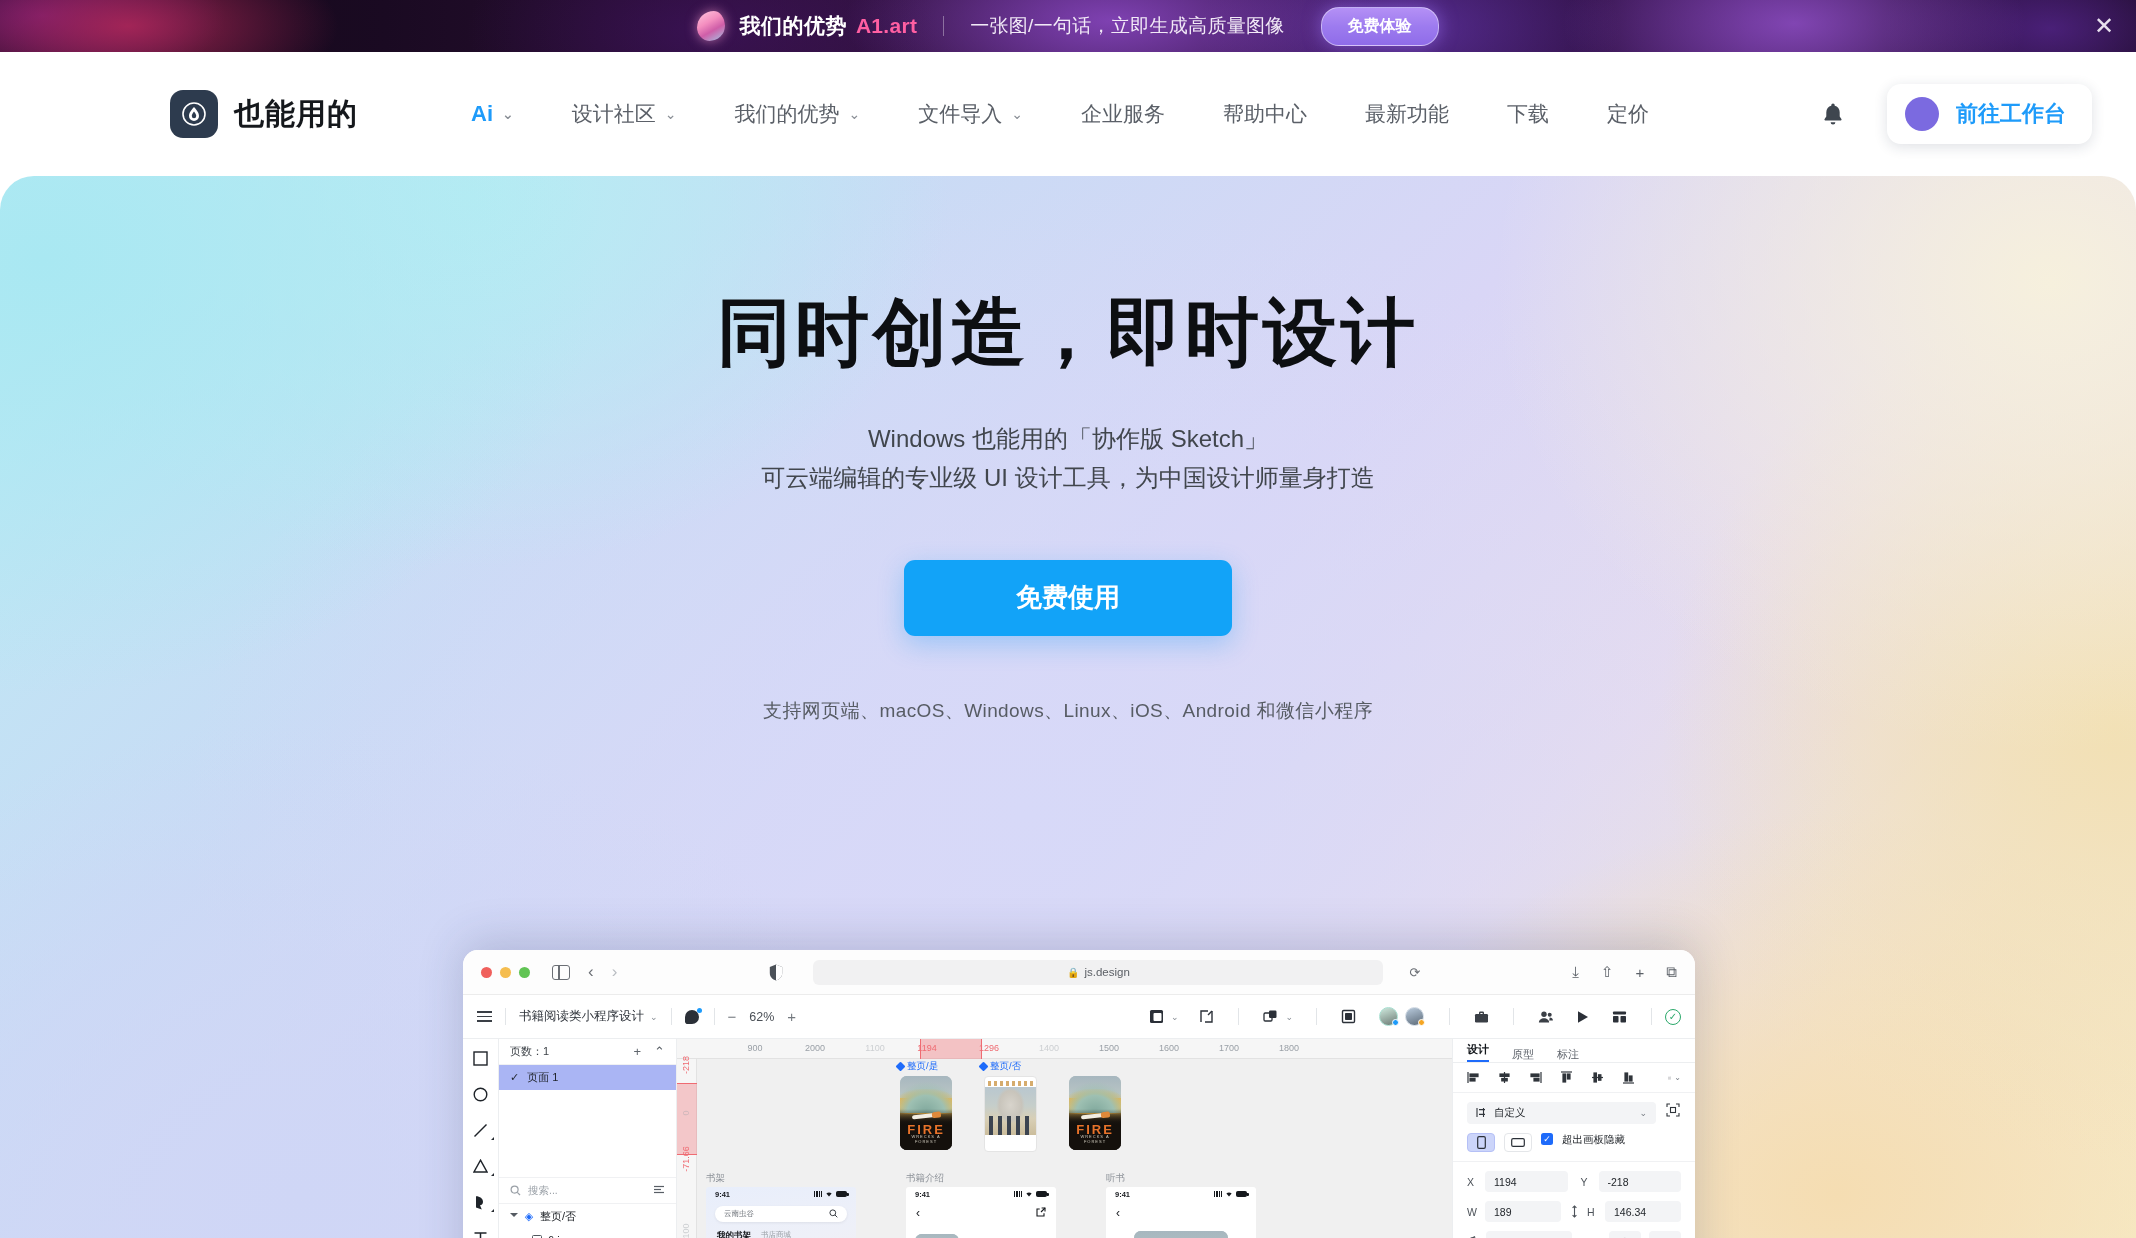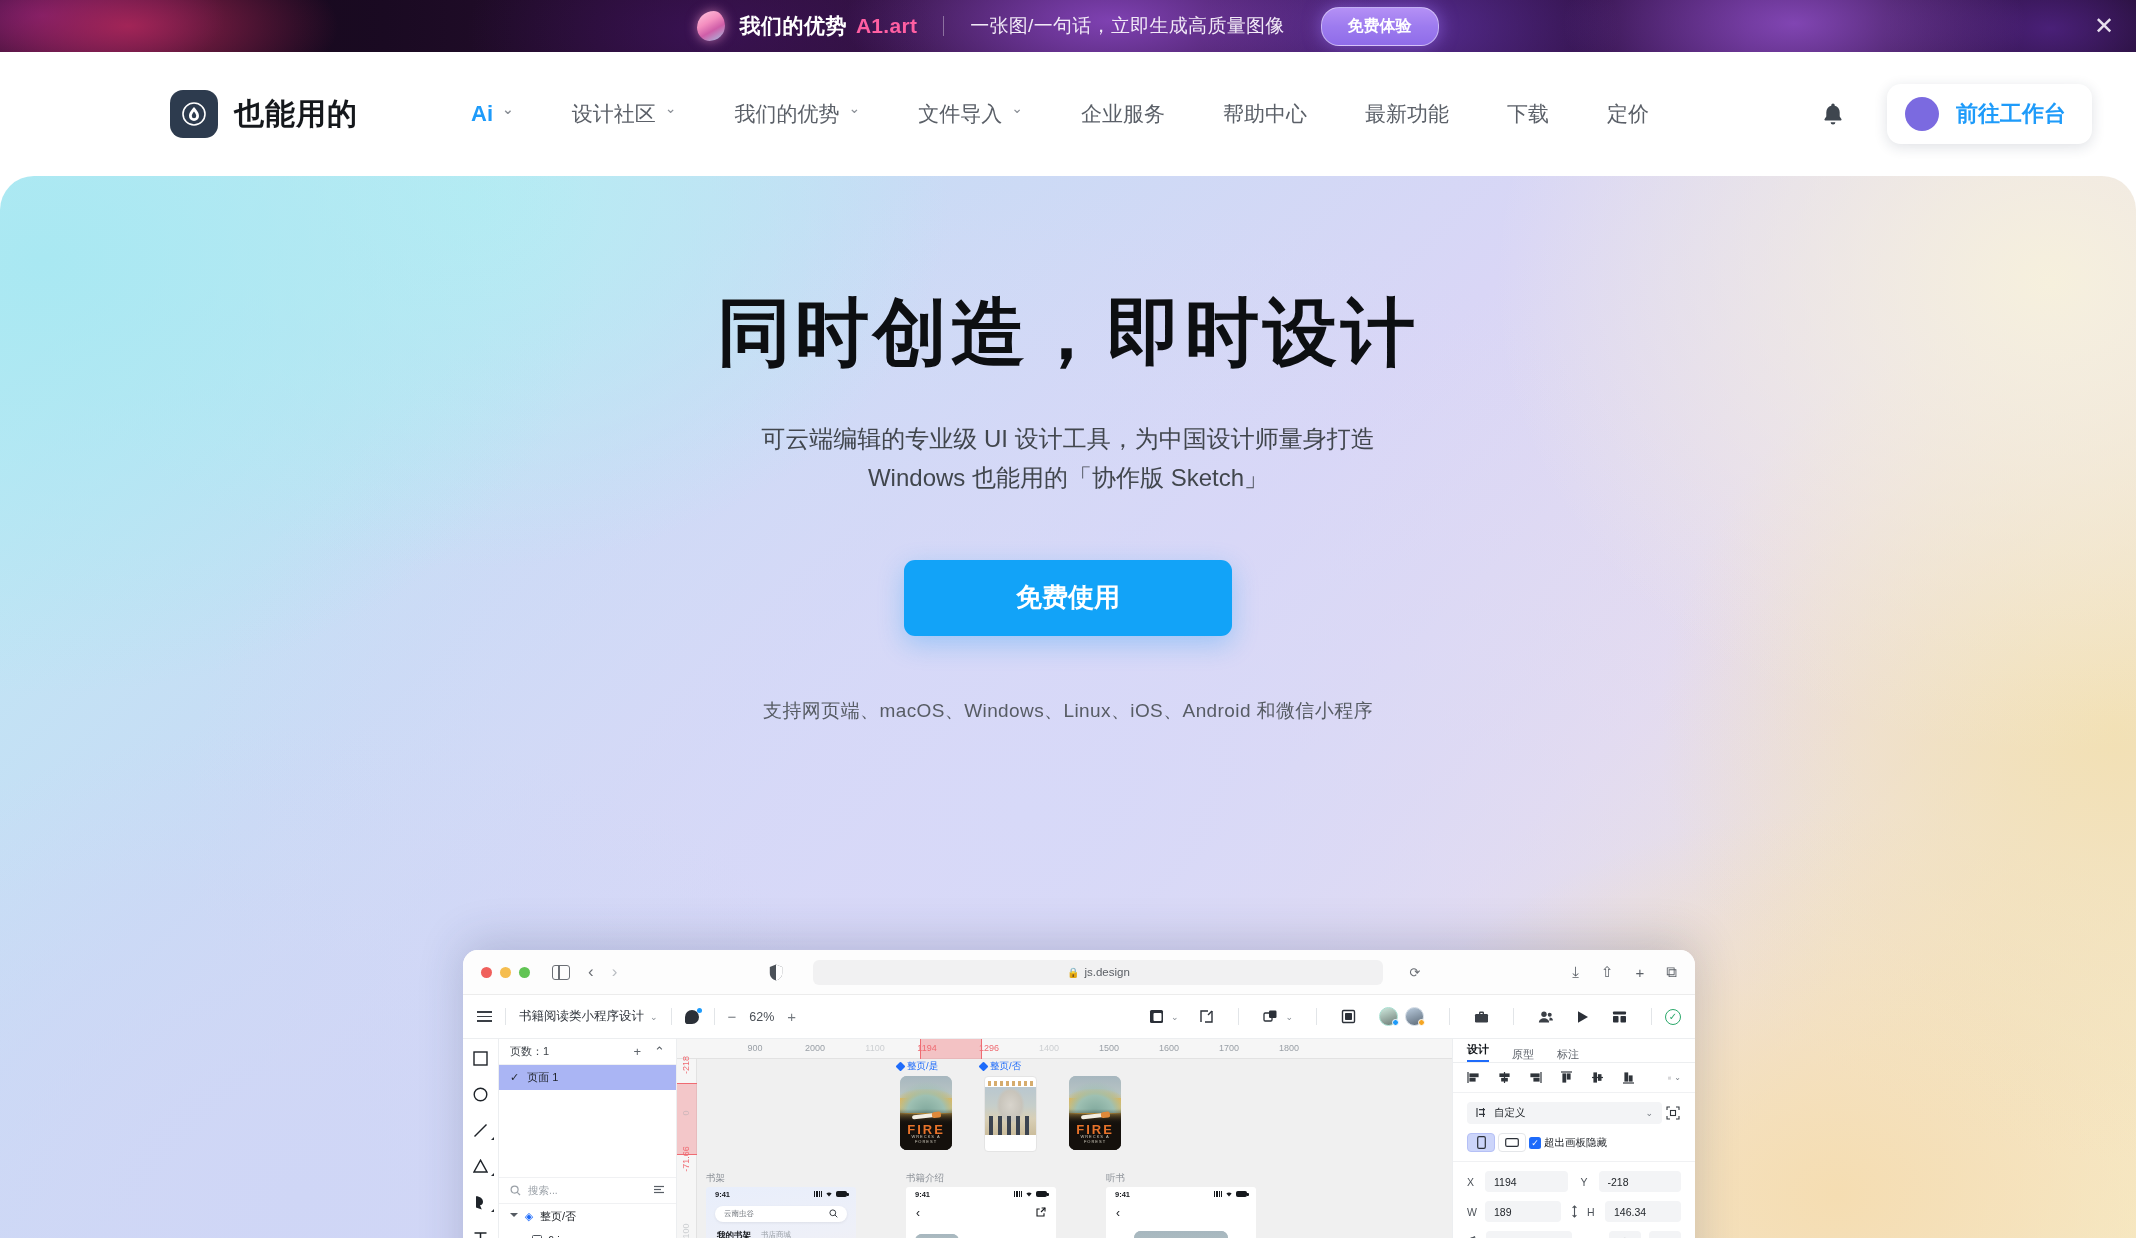--- a/index.html
+++ b/index.html
@@ -64,21 +64,21 @@
   }
   .brand { display: flex; align-items: center; gap: 16px; }
   .brand-logo {
     width: 48px; height: 48px; border-radius: 13px;
     background: #2d3b4e;
     display: flex; align-items: center; justify-content: center;
   }
   .brand-name { font-size: 30px; font-weight: 700; color: #15181c; letter-spacing: 1px; }
   .nav-menu { display: flex; align-items: center; margin-left: 84px; gap: 0; }
   .nav-item {
-    display: flex; gap: 9px;
+    display: flex; align-items: center; gap: 9px;
     font-size: 21px; color: #5b6068;
     padding: 0 29px; cursor: pointer; white-space: nowrap;
   }
   .nav-item.ai { color: #1e9bfa; font-weight: 600; font-size: 22px; }
   .nav-item .chev { font-size: 14px; color: #8a8f96; }
   .nav-right { margin-left: auto; display: flex; align-items: center; gap: 42px; }
   .bell { width: 24px; height: 26px; color:#444b55; cursor: pointer; }
   .workbench {
     display: flex; align-items: center; gap: 17px;
     background: #fff; border-radius: 14px;
@@ -296,21 +296,21 @@
 
   
   .rpanel { width: 243px; background:#fff; border-left:1px solid #eceef0; }
   .rp-tabs { height:24px; display:flex; align-items:flex-end; gap:23px; padding: 0 14px; border-bottom:1px solid #eceef0; font-size:11px; color:#5b6068; }
   .rp-tab.on { color:#14181d; font-weight:700; border-bottom:2px solid #1e6bfa; padding-bottom:3px; }
   .rp-align { height:30px; display:flex; align-items:center; gap:18px; padding: 0 14px; border-bottom:1px solid #f0f1f3; color:#30353b; }
   .al { width:13px;height:13px; }
   .rp-sec { padding: 9px 14px; border-bottom:1px solid #f0f1f3; }
   .selbox { height:22px; background:#f3f4f6; border-radius:4px; display:flex; align-items:center; gap:7px; padding: 0 9px; font-size:10.5px; color:#22262b; }
   .selbox .cv { margin-left:auto; font-size:9px; color:#767c83; }
-  .secrow { display:flex; align-items:center; gap:3px; }
+  .secrow { display:flex; align-items:flex-start; gap:9px; }
   .frame-ic { width:28px;height:19px; border-radius:4px; background:#fff; border:1px solid #e4e6e9; display:flex;align-items:center;justify-content:center; }
   .frame-ic.act { background:#ccd5fa; border-color:#b5c0f6; }
   .chk { width:12px;height:12px;border-radius:2.5px;background:#1e6bfa;color:#fff;font-size:9px;display:flex;align-items:center;justify-content:center; }
   .fieldrow { display:flex; align-items:center; gap:7px; margin-bottom: 9px; }
   .flabel { width:11px; font-size:10.5px; color:#4c5259; }
   .finput { flex:1; height:21px; background:#f3f4f6; border-radius:4px; display:flex;align-items:center; padding: 0 9px; font-size:10.5px; color:#22262b; }
   .finput .unit { margin-left:auto; font-size:8px; color:#8a9097; }
   .lnk { width:12px;height:14px; color:#4c5259; display:flex;align-items:center;justify-content:center; font-size:10px; }
   .flipbtn { width:32px;height:21px;background:#f3f4f6;border-radius:4px;display:flex;align-items:center;justify-content:center;color:#22262b; }
 </style>
@@ -385,22 +385,22 @@
     <div class="workbench">
       <span class="wb-avatar"></span>
       <span class="wb-label">前往工作台</span>
     </div>
   </div>
 </div>
 
 <div class="hero">
   <h1 class="hero-h1">同时创造，即时设计</h1>
   <div class="hero-sub">
+    <div>Windows 也能用的「协作版 Sketch」</div>
     <div>可云端编辑的专业级 UI 设计工具，为中国设计师量身打造</div>
-    <div>Windows 也能用的「协作版 Sketch」</div>
   </div>
   <div class="hero-cta-wrap">
     <button class="hero-cta">免费使用</button>
   </div>
   <div class="hero-plat">支持网页端、macOS、Windows、Linux、iOS、Android 和微信小程序</div>
 
   <div class="appwin">
 
     <div class="bchrome">
       <div class="dots">

